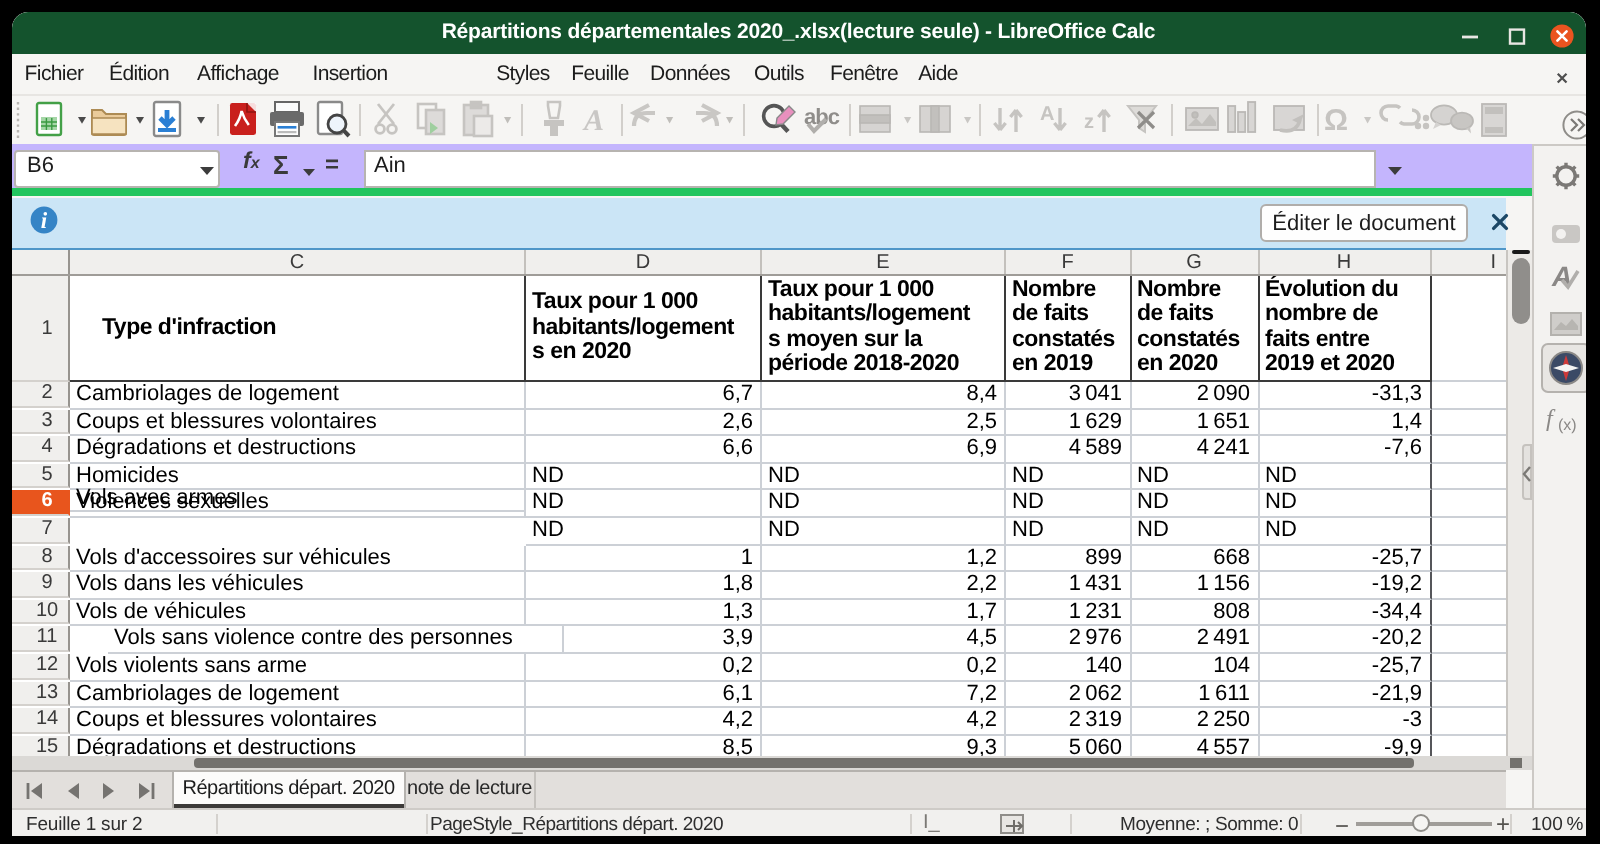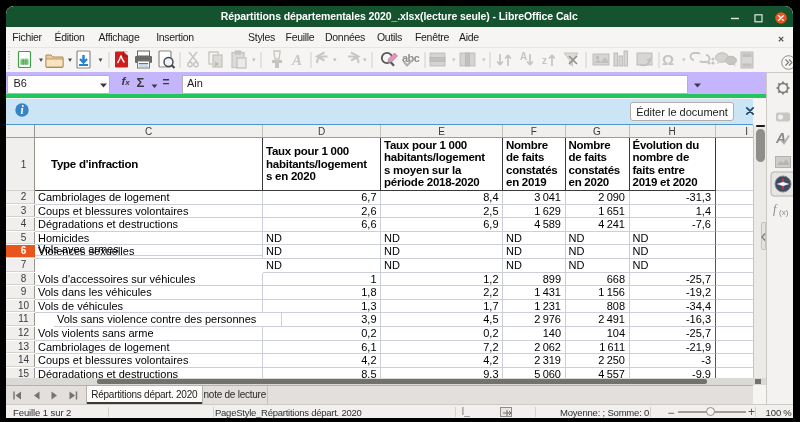--- a/index.html
+++ b/index.html
@@ -318,21 +318,21 @@
       <div class="cell num" style="left:375.5px;top:162.3px;width:122px;height:13.6px;line-height:13px;">1,7</div>
       <div class="cell num" style="left:497.5px;top:162.3px;width:62.5px;height:13.6px;line-height:13px;">1 231</div>
       <div class="cell num" style="left:560px;top:162.3px;width:64px;height:13.6px;line-height:13px;">808</div>
       <div class="cell num" style="left:624px;top:162.3px;width:86px;height:13.6px;line-height:13px;border-right:1px solid #55565a;">-34,4</div>
       <div class="cell" style="left:710px;top:162.3px;width:37.5px;height:13.6px;border-right:none"></div>
       <div class="cell txt" style="left:29.5px;top:175.9px;width:228px;height:13.6px;line-height:13px;margin-left:19px;">Vols sans violence contre des personnes</div>
       <div class="cell num" style="left:257.5px;top:175.9px;width:118px;height:13.6px;line-height:13px;">3,9</div>
       <div class="cell num" style="left:375.5px;top:175.9px;width:122px;height:13.6px;line-height:13px;">4,5</div>
       <div class="cell num" style="left:497.5px;top:175.9px;width:62.5px;height:13.6px;line-height:13px;">2 976</div>
       <div class="cell num" style="left:560px;top:175.9px;width:64px;height:13.6px;line-height:13px;">2 491</div>
-      <div class="cell num" style="left:624px;top:175.9px;width:86px;height:13.6px;line-height:13px;border-right:1px solid #55565a;">-16,3</div>
+      <div class="cell num" style="left:624px;top:175.9px;width:86px;height:13.6px;line-height:13px;border-right:1px solid #55565a;">-20,2</div>
       <div class="cell" style="left:710px;top:175.9px;width:37.5px;height:13.6px;border-right:none"></div>
       <div class="cell txt" style="left:29.5px;top:189.5px;width:228px;height:13.6px;line-height:13px;">Vols violents sans arme</div>
       <div class="cell num" style="left:257.5px;top:189.5px;width:118px;height:13.6px;line-height:13px;">0,2</div>
       <div class="cell num" style="left:375.5px;top:189.5px;width:122px;height:13.6px;line-height:13px;">0,2</div>
       <div class="cell num" style="left:497.5px;top:189.5px;width:62.5px;height:13.6px;line-height:13px;">140</div>
       <div class="cell num" style="left:560px;top:189.5px;width:64px;height:13.6px;line-height:13px;">104</div>
       <div class="cell num" style="left:624px;top:189.5px;width:86px;height:13.6px;line-height:13px;border-right:1px solid #55565a;">-25,7</div>
       <div class="cell" style="left:710px;top:189.5px;width:37.5px;height:13.6px;border-right:none"></div>
       <div class="cell txt" style="left:29.5px;top:203.1px;width:228px;height:13.6px;line-height:13px;">Cambriolages de logement</div>
       <div class="cell num" style="left:257.5px;top:203.1px;width:118px;height:13.6px;line-height:13px;">6,1</div>

